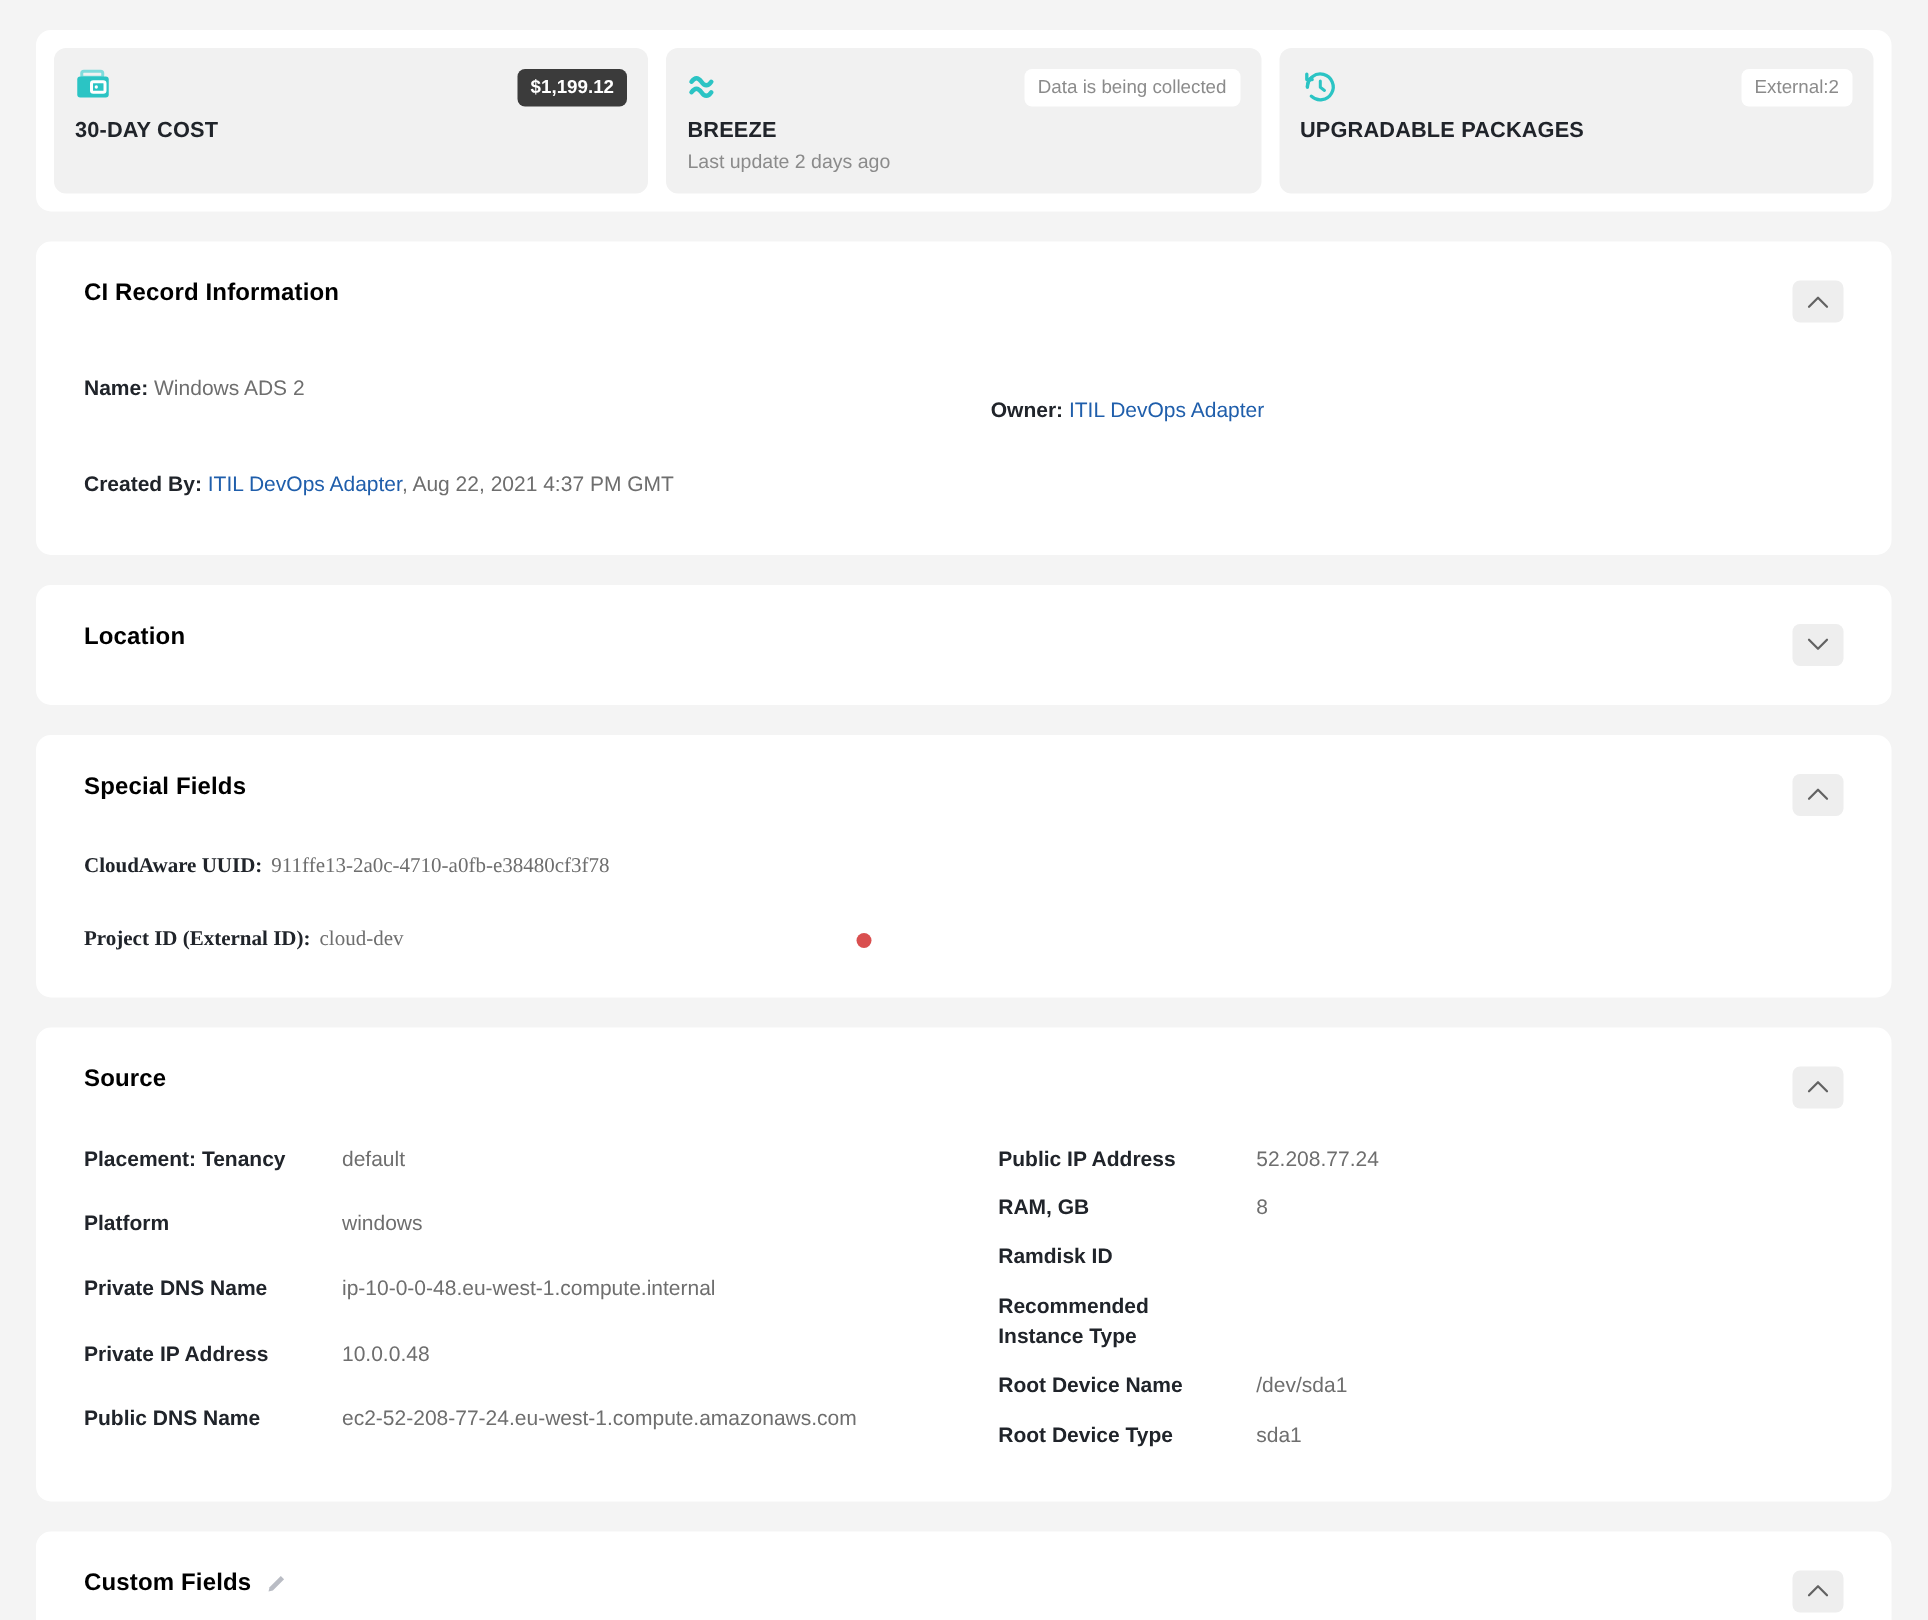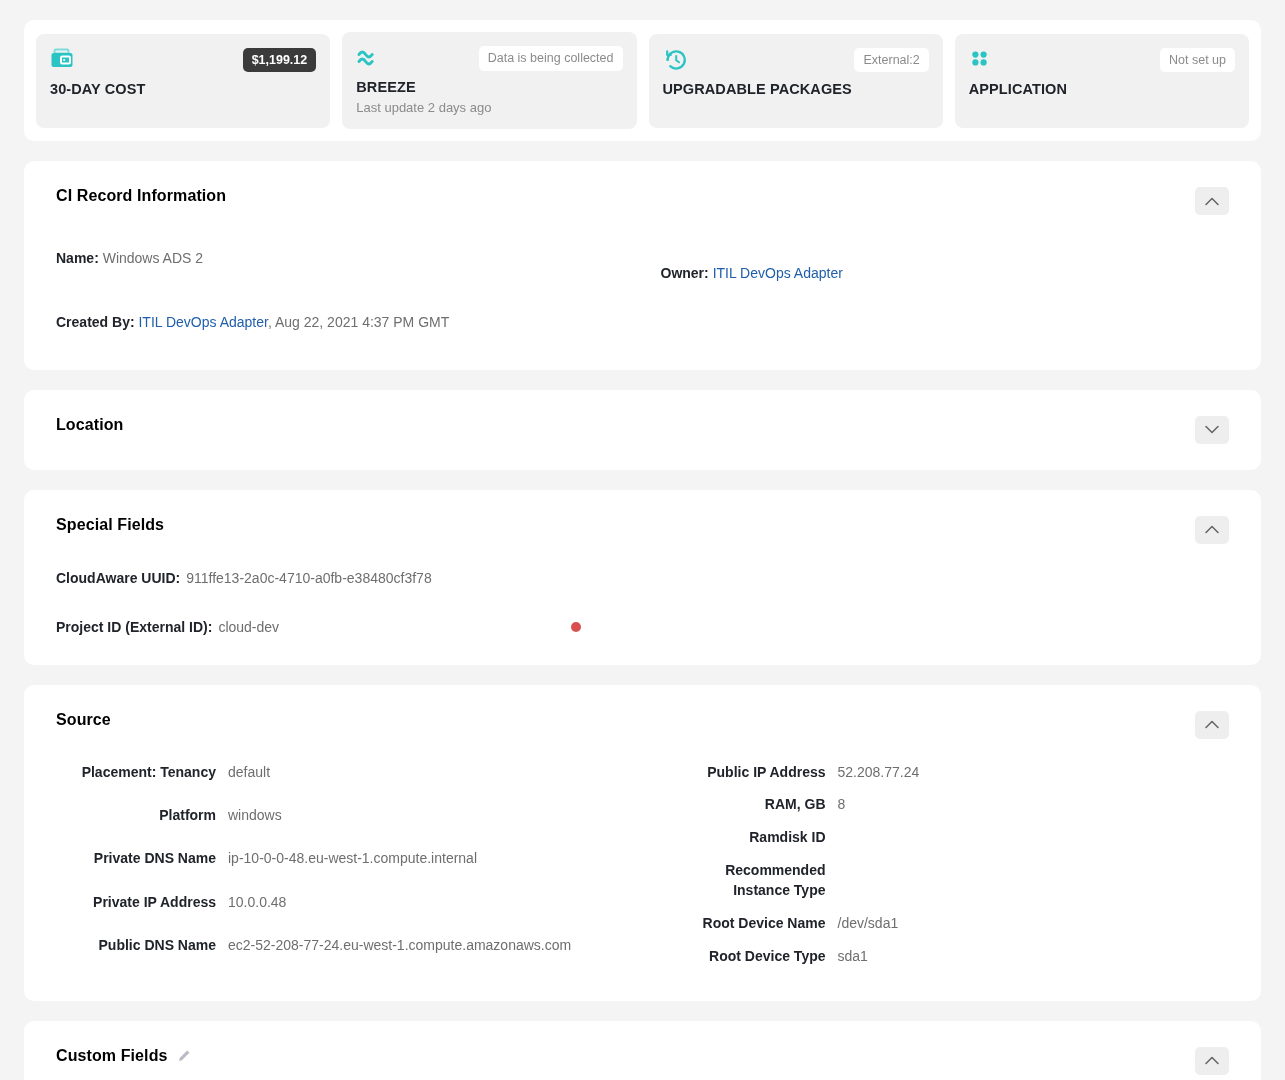--- a/index.html
+++ b/index.html
@@ -26,21 +26,20 @@
     border-radius: 10px;
     width: 100%;
   }
 
   
   .tiles-card {
     padding: 12px 12px;
     margin-bottom: 20px;
     display: flex;
     gap: 12px;
-    align-items: center;
   }
 
   .tile {
     flex: 1 1 0;
     background: #f1f1f1;
     border-radius: 8px;
     padding: 13px 14px 14px 14px;
     min-height: 94px;
     position: relative;
     display: flex;
@@ -143,21 +142,21 @@
     row-gap: 0;
     margin-top: 26px;
   }
   .inline-row { padding: 7px 0 7px 0; font-size: 14px; line-height: 1.45; }
   .inline-row + .inline-row { margin-top: 15px; }
   .f-label { font-weight: 700; color: #20242a; }
   .f-value { color: #6e6e6e; font-weight: 400; }
   .f-link { color: #1f5eab; font-weight: 400; }
 
   
-  .special-grid { display: block; margin-top: 26px; }
+  .special-grid { display: block; margin-top: 26px; font-family: Liberation Serif, serif; }
   .special-row {
     font-size: 14px;
     position: relative;
     display: flex;
     align-items: center;
   }
   .special-row + .special-row { margin-top: 33px; }
   .dot {
     width: 10px;
     height: 10px;
@@ -171,21 +170,20 @@
 
   
   .source-grid {
     display: grid;
     grid-template-columns: 1fr 1fr;
     column-gap: 46px;
     margin-top: 24px;
   }
   .kv-table { display: grid; grid-template-columns: 160px 1fr; column-gap: 12px; row-gap: 13px; }
   .kv-label {
-    text-align: right;
     font-weight: 700;
     font-size: 14px;
     color: #20242a;
     line-height: 1.42;
   }
   .kv-value {
     font-size: 14px;
     color: #6e6e6e;
     line-height: 1.42;
     word-break: break-word;
@@ -235,34 +233,20 @@
             <path d="M4.6 13a8.6 8.6 0 0 1 2.6-6.1" fill="none" stroke="#2bc4c4" stroke-width="2.2" stroke-linecap="round"></path>
             <path d="M4.2 4.4v3.6h3.6" fill="none" stroke="#2bc4c4" stroke-width="2.2" stroke-linecap="round" stroke-linejoin="round"></path>
             <path d="M13.2 9v4.2l2.8 2.1" fill="none" stroke="#2bc4c4" stroke-width="2" stroke-linecap="round" stroke-linejoin="round"></path>
           </svg>
         </span>
         <span class="tile-badge badge-light">External:2</span>
       </div>
       <div class="tile-title">UPGRADABLE PACKAGES</div>
     </div>
 
-    <div class="tile">
-      <div class="tile-top">
-        <span class="tile-icon">
-          <svg viewBox="0 0 26 26" width="26" height="26" aria-hidden="true">
-            <circle cx="6.4" cy="7.6" r="3.1" fill="#2bc4c4"></circle>
-            <circle cx="14.6" cy="7.6" r="3.1" fill="#2bc4c4"></circle>
-            <circle cx="6.4" cy="15.4" r="3.1" fill="#2bc4c4"></circle>
-            <circle cx="14.6" cy="15.4" r="3.1" fill="#2bc4c4"></circle>
-          </svg>
-        </span>
-        <span class="tile-badge badge-light">Not set up</span>
-      </div>
-      <div class="tile-title">APPLICATION</div>
-    </div>
 
 
   </div>
 
   <div class="card section">
     <div class="section-header">
       <div class="section-title">CI Record Information</div>
       <button class="chevron-btn">
         <span>
           <svg width="14" height="9" viewBox="0 0 14 9">

